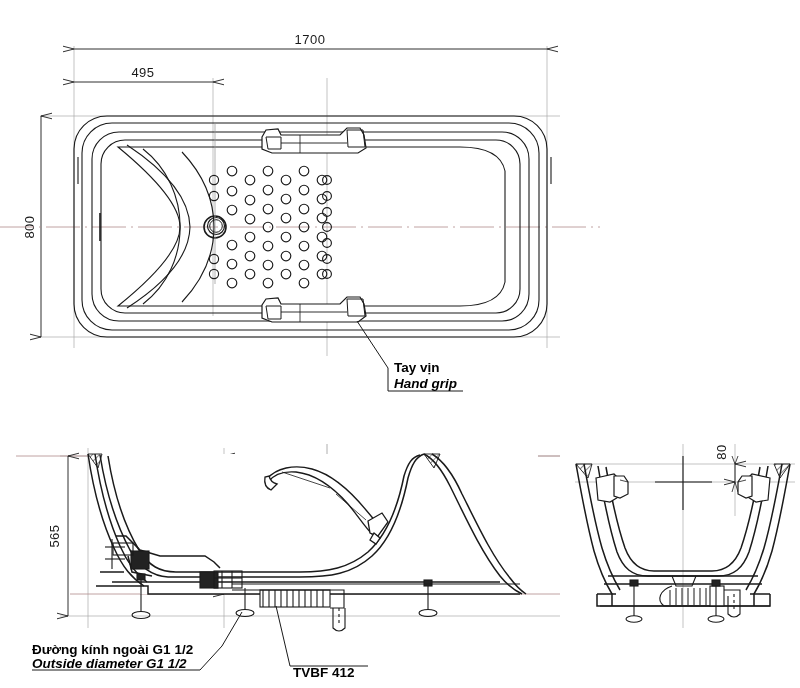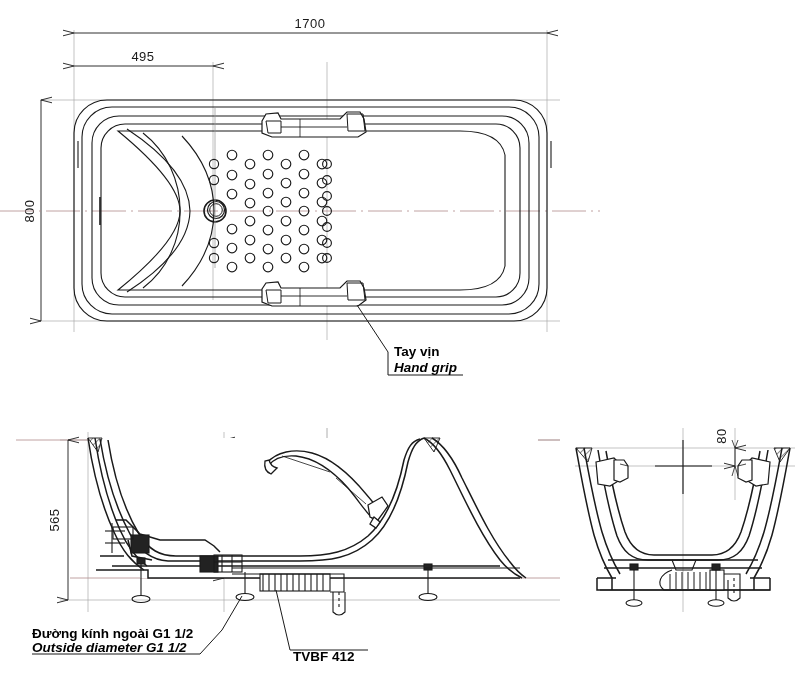--- a/index.html
+++ b/index.html
@@ -4,21 +4,21 @@
 <title>Bathtub Technical Drawing</title>
 <style>
   html,body{margin:0;padding:0;background:#ffffff;}
   body{
     width:800px;height:688px;
     font-family:"Liberation Sans","DejaVu Sans",sans-serif;
     color:#111111;
     overflow:hidden;
     position:relative;
   }
-  #sheet{position:absolute;left:0;top:0;width:800px;height:560px;background:#fff;text-align:right;}
+  #sheet{position:absolute;left:0;top:16px;width:800px;height:560px;background:#fff;text-align:right;}
   svg#dwg{position:absolute;left:0;top:0;width:800px;height:688px;display:block;}
   .dimtxt{
     font-family:"Liberation Sans","DejaVu Sans",sans-serif;
     font-size:13px; fill:#1a1a1a; letter-spacing:0.5px;
   }
   .lbl{
     font-family:"Liberation Sans","DejaVu Sans",sans-serif;
     font-size:13.5px; fill:#000; font-weight:600;
   }
   .lbl-it{

